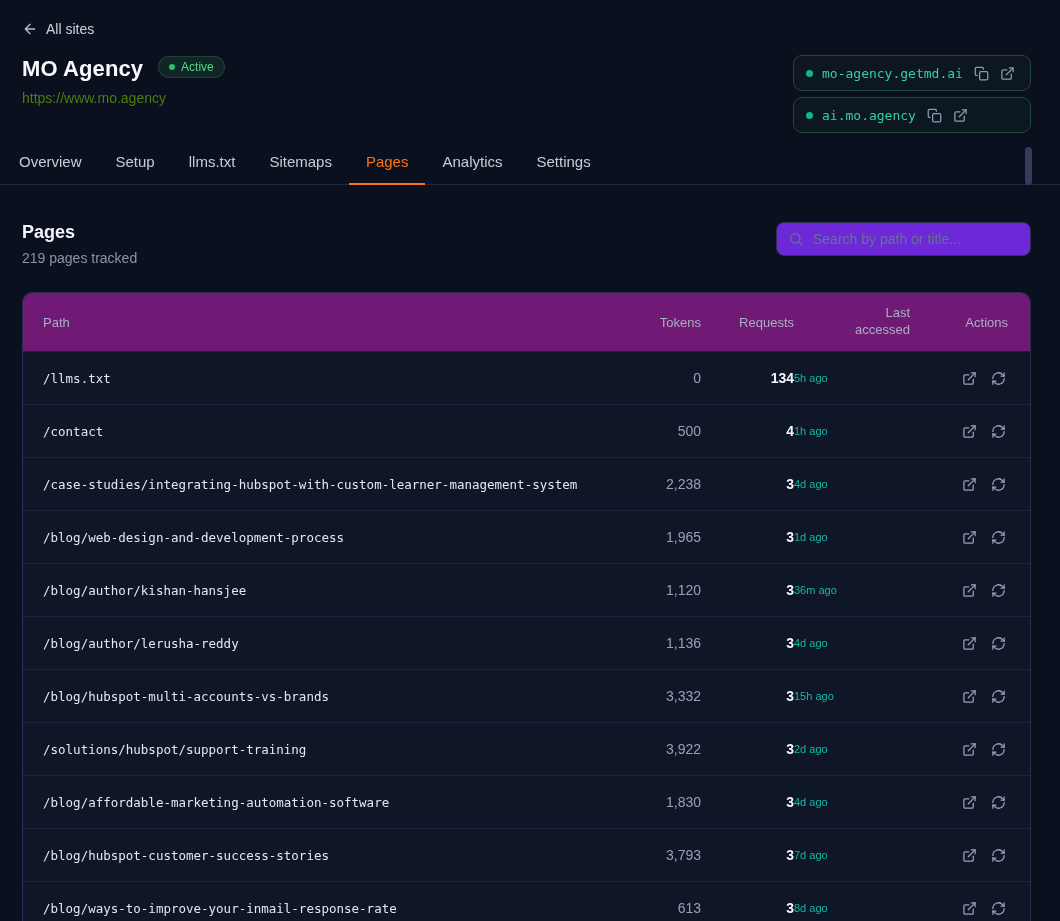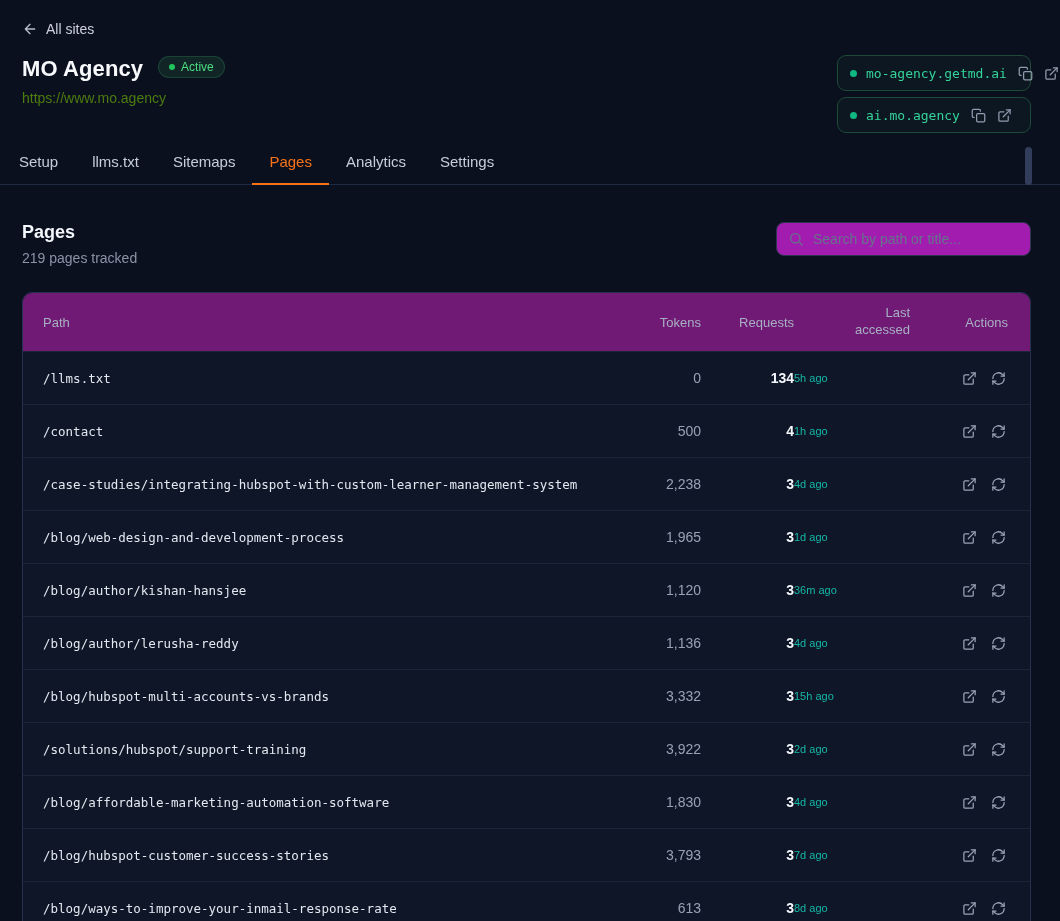--- a/index.html
+++ b/index.html
@@ -32,21 +32,20 @@
 
   .site-url { margin-top:8px; font-size:14px; color:#4d7c0f; }
 
   .pills { position:absolute; top:55px; right:29px; width:238px; display:flex; flex-direction:column; gap:6px; }
   .pill {
     display:flex; align-items:center; gap:9px;
     height:36px; padding:0 12px;
     border:1px solid #1e4a38; border-radius:9px;
     background:rgba(52,211,153,.04);
     cursor:pointer;
-    margin-left:44px;
   }
   .pill .dot { width:7px; height:7px; border-radius:50%; background:#10b981; flex:none; }
   .pill .domain { font-family:"DejaVu Sans Mono", monospace; font-size:13px; color:#34d399; white-space:nowrap; }
   .pill .icon-btn { color:#929bae; margin-left:2px; }
   .pill .icon-btn:first-of-type { margin-left:4px; }
 
   .tabs { display:flex; margin-top:37px; padding-left:2px; border-bottom:1px solid #212a43; }
   .tab {
     padding:10px 17px 13px; font-size:15px; color:#c6cdd9; cursor:pointer;
     border-bottom:2px solid transparent; margin-bottom:-1px; white-space:nowrap;
@@ -58,21 +57,21 @@
   
   .main { padding:37px 29px 0 22px; }
   .main-head { display:flex; justify-content:space-between; align-items:flex-start; }
   .section-title { font-size:18px; font-weight:700; color:#f4f7fb; }
   .section-sub { margin-top:7px; font-size:14px; color:#8b93a7; }
 
   .search-wrap { position:relative; width:255px; }
   .search-wrap .search-icon { position:absolute; left:12px; top:9px; color:#64748b; }
   .search-input {
     width:100%; height:34px; border-radius:8px;
-    background:#a21caf; border:1px solid #2c3450;
+    background:#6d28d9; border:1px solid #2c3450;
     color:#cbd5e1; font-size:14px; font-family:"Liberation Sans", sans-serif;
     padding:0 12px 0 36px; outline:none;
   }
   .search-input::placeholder { color:#64748b; }
 
   
   .table {
     margin-top:26px;
     border:1px solid #273050; border-radius:10px;
     background:#0f1627; overflow:hidden;
@@ -150,20 +149,21 @@
               <path d="M18 13v6a2 2 0 0 1-2 2H5a2 2 0 0 1-2-2V8a2 2 0 0 1 2-2h6"></path>
               <path d="M15 3h6v6"></path>
               <path d="M10 14 21 3"></path>
             </svg>
     </span>
   </div>
 </div>
   </div>
 
   <div class="tabs">
+  <div class="tab">Overview</div>
 
   <div class="tab">Setup</div>
 
   <div class="tab">llms.txt</div>
 
   <div class="tab">Sitemaps</div>
 
   <div class="tab active">Pages</div>
 
   <div class="tab">Analytics</div>

